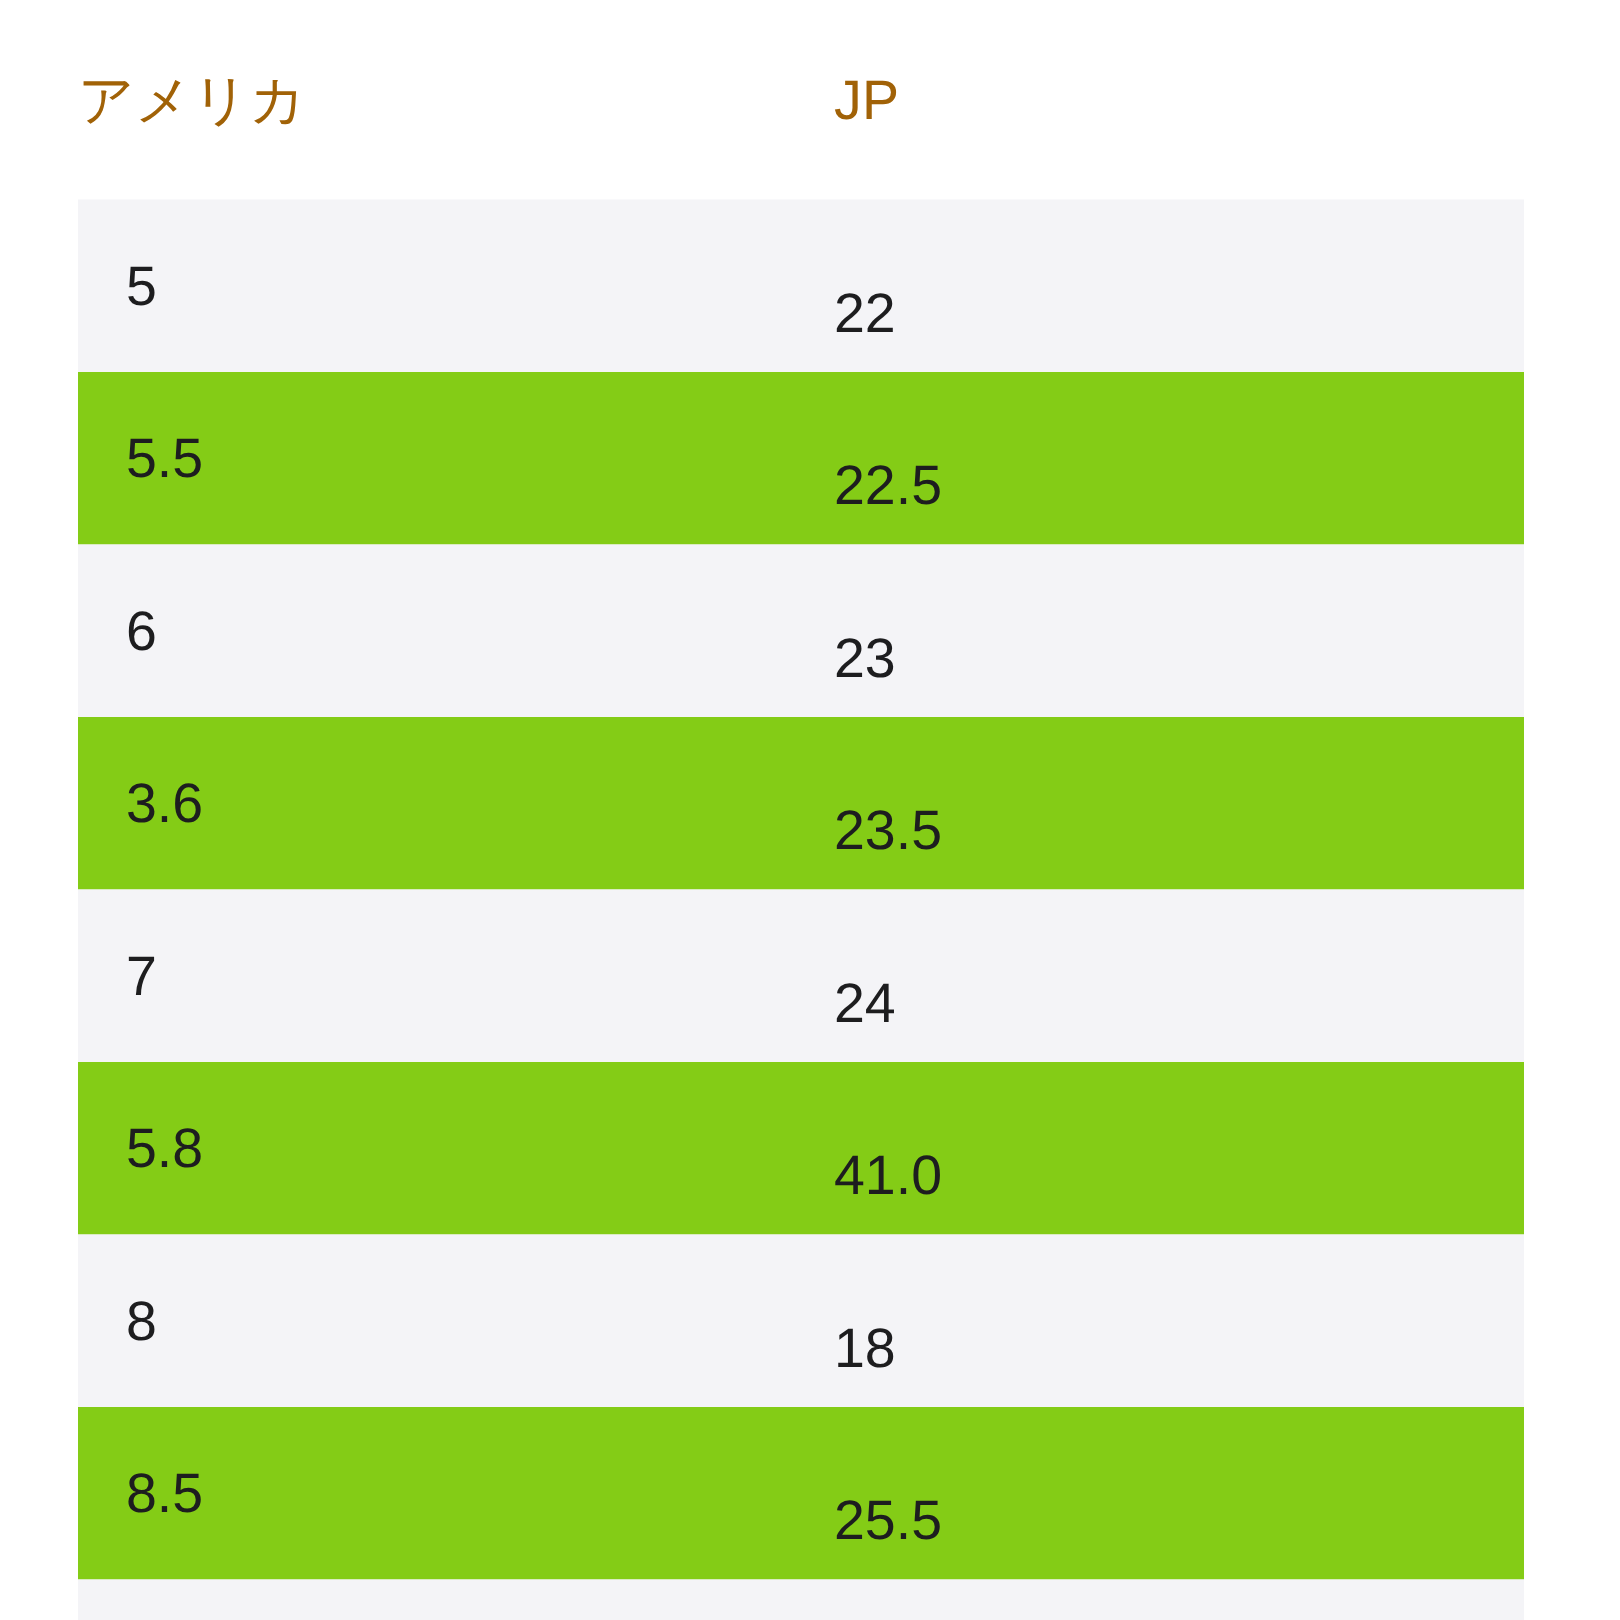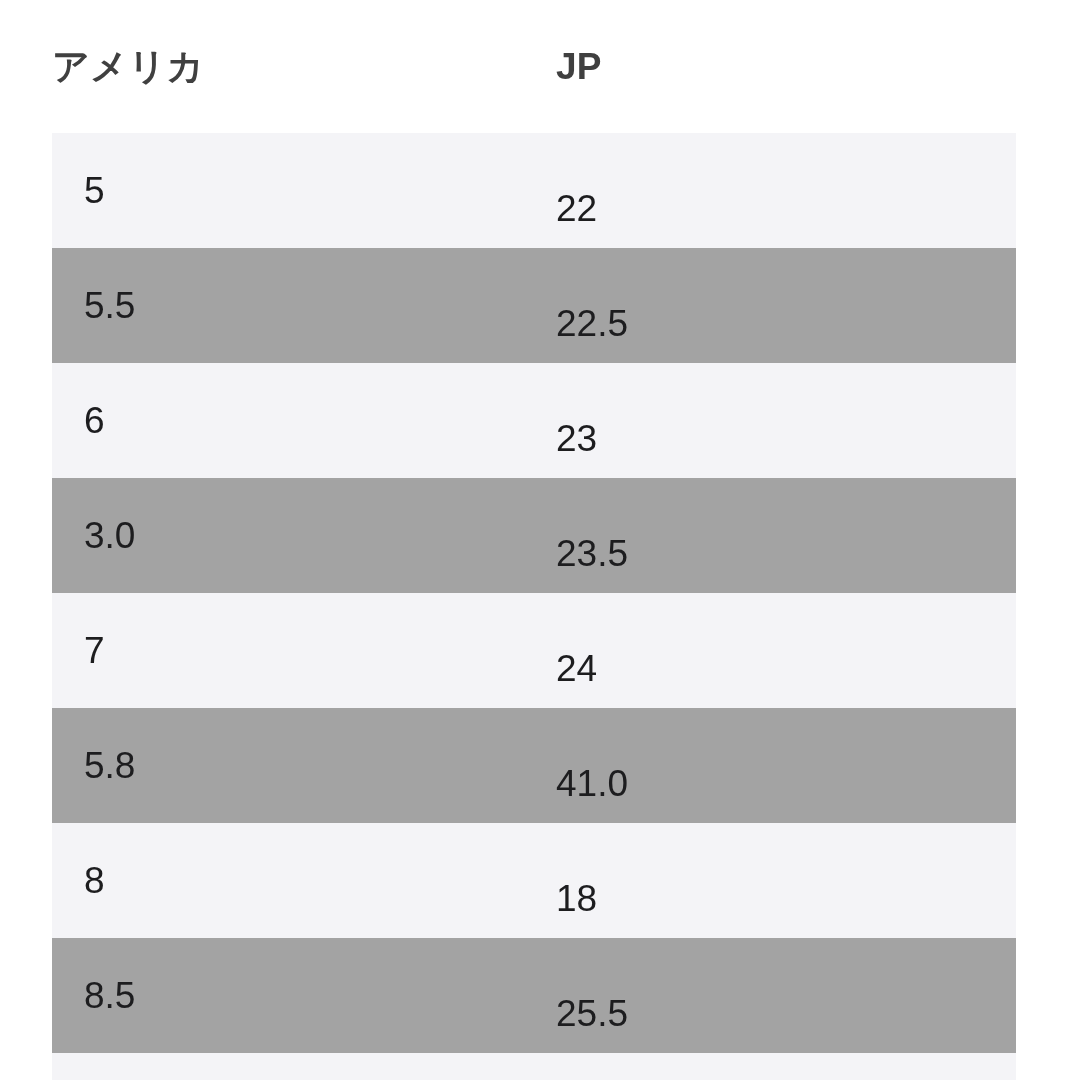--- a/index.html
+++ b/index.html
@@ -27,41 +27,41 @@
     position: absolute;
     top: 0;
     left: 52px;
     width: 964px;
     height: 133px;
     display: flex;
     align-items: center;
   }
   .chart-header .hcell {
     font-size: 37px;
-    font-weight: bold;
+    font-weight: normal;
     line-height: 1;
-    color: #404040;
+    color: #a16207;
     letter-spacing: 0.2px;
     white-space: nowrap;
   }
   .hcell.col-1 { width: 504px; flex: 0 0 504px; }
   .hcell.col-2 { flex: 1 1 auto; }
 
   
   .chart-body {
     position: absolute;
     top: 133px;
     left: 52px;
     width: 964px;
   }
   .chart-row {
     display: flex;
     align-items: center;
     height: 115px;
-    background: #a3a3a3;
+    background: #84cc16;
   }
   .chart-row.shaded {
     background: #f4f4f7;
   }
   .chart-row .cell {
     font-size: 37px;
     font-weight: normal;
     line-height: 1;
     color: #1d1d1f;
     white-space: nowrap;
@@ -94,21 +94,21 @@
       </div>
       <div class="chart-row">
         <div class="cell col-1">5.5</div>
         <div class="cell col-2">22.5</div>
       </div>
       <div class="chart-row shaded">
         <div class="cell col-1">6</div>
         <div class="cell col-2">23</div>
       </div>
       <div class="chart-row">
-        <div class="cell col-1">3.0</div>
+        <div class="cell col-1">3.6</div>
         <div class="cell col-2">23.5</div>
       </div>
       <div class="chart-row shaded">
         <div class="cell col-1">7</div>
         <div class="cell col-2">24</div>
       </div>
       <div class="chart-row">
         <div class="cell col-1">5.8</div>
         <div class="cell col-2">41.0</div>
       </div>

